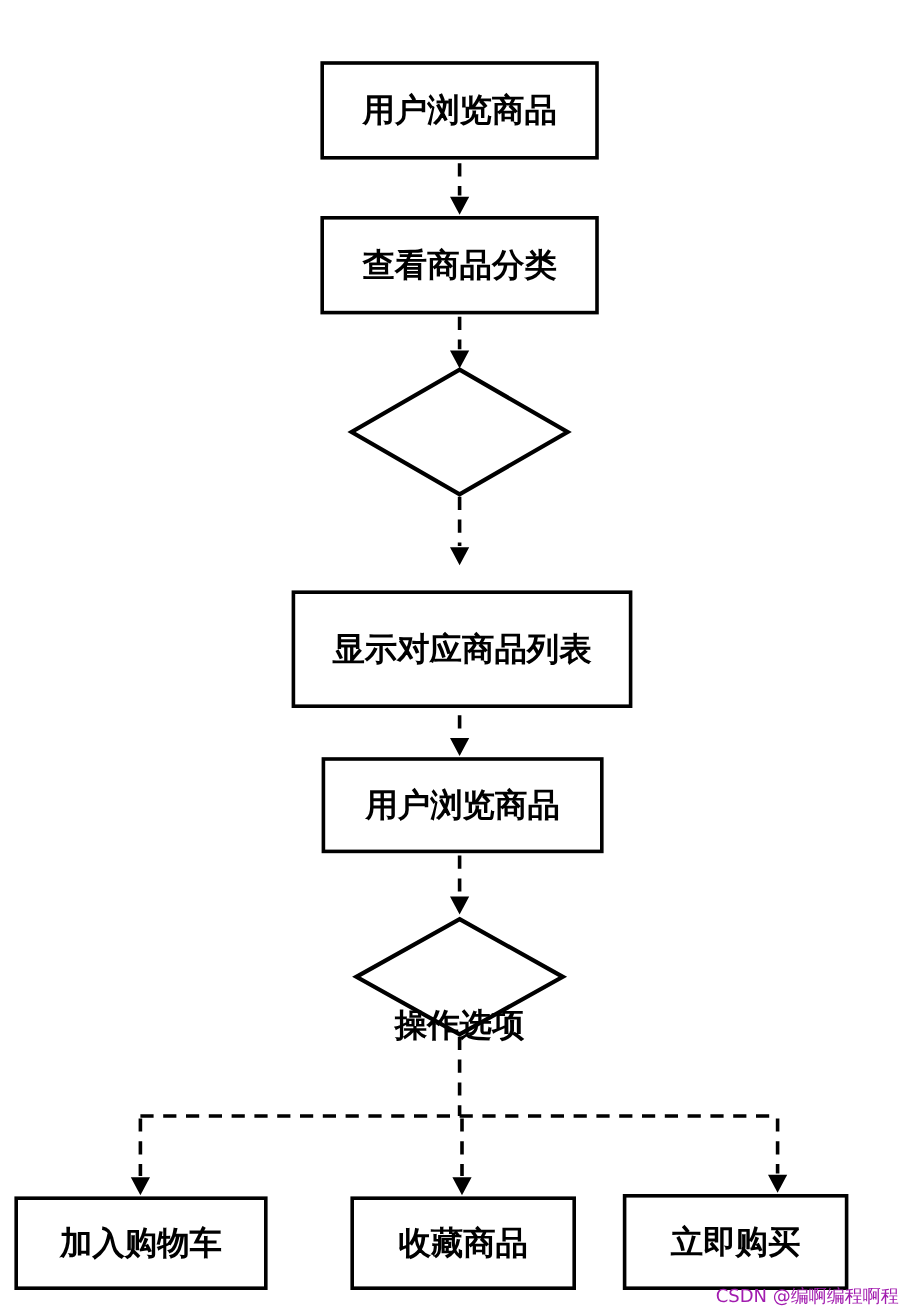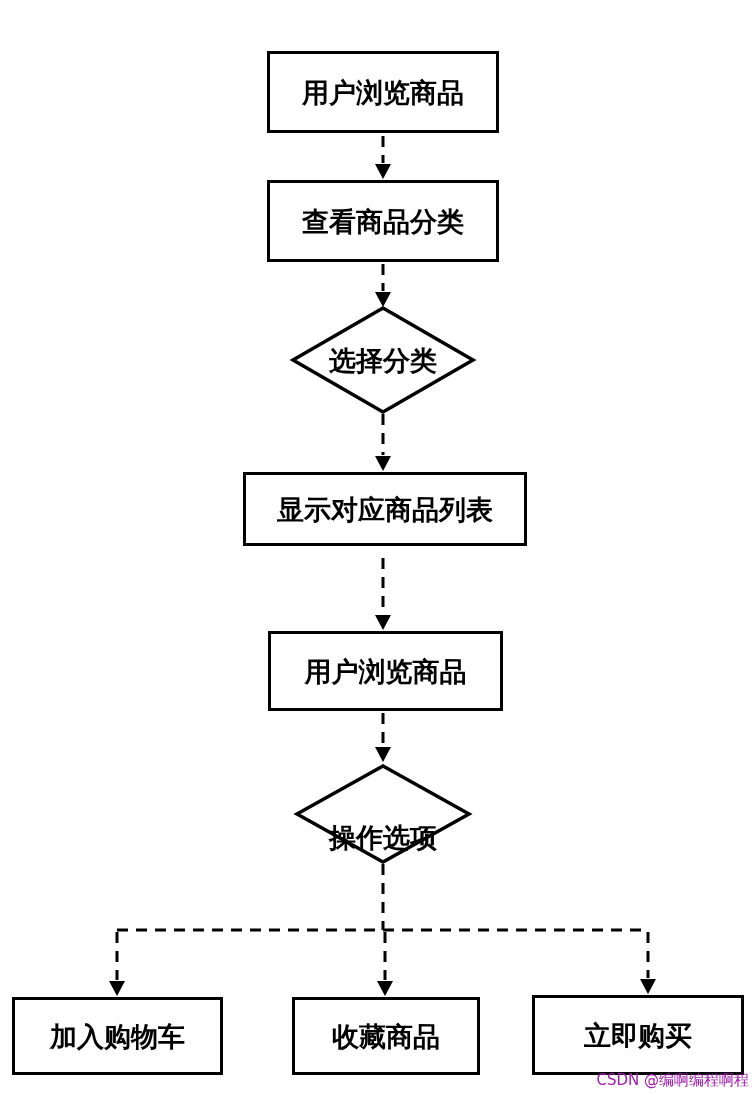--- a/index.html
+++ b/index.html
@@ -122,43 +122,40 @@
   </svg>
 
   <div class="node rect-node" style="left:267px; top:51px; width:232px; height:82px;">
     <span class="node-label">用户浏览商品</span>
   </div>
 
   <div class="node rect-node" style="left:267px; top:180px; width:232px; height:82px;text-align:center;">
     <span class="node-label">查看商品分类</span>
   </div>
 
-  <div class="node" style="left:293px; top:308px; width:180px; height:104px;">
-    <span class="node-label">选择分类</span>
-  </div>
 
-  <div class="node rect-node" style="left:243px; top:472px; width:284px; height:74px;">
+  <div class="node rect-node" style="left:243px; top:492px; width:284px; height:98px;">
     <span class="node-label">显示对应商品列表</span>
   </div>
 
   <div class="node rect-node" style="left:268px; top:631px; width:235px; height:80px;">
     <span class="node-label">用户浏览商品</span>
   </div>
 
-  <div class="node" style="left:297px; top:789px; width:172px; height:96px;align-items:center;">
+  <div class="node" style="left:297px; top:806px; width:172px; height:96px;align-items:center;">
     <span class="node-label">操作选项</span>
   </div>
 
   <div class="node rect-node" style="left:12px; top:997px; width:211px; height:78px;">
     <span class="node-label">加入购物车</span>
   </div>
 
   <div class="node rect-node" style="left:292px; top:997px; width:188px; height:78px;">
     <span class="node-label">收藏商品</span>
   </div>
 
-  <div class="node rect-node" style="left:532px; top:995px; width:212px; height:80px;text-align:center;">
+  <div class="node rect-node" style="left:519px; top:995px; width:188px; height:80px;text-align:center;">
     <span class="node-label">立即购买</span>
   </div>
 
   <div class="watermark">CSDN @编啊编程啊程</div>
 
 </div>
 
 </body></html>

